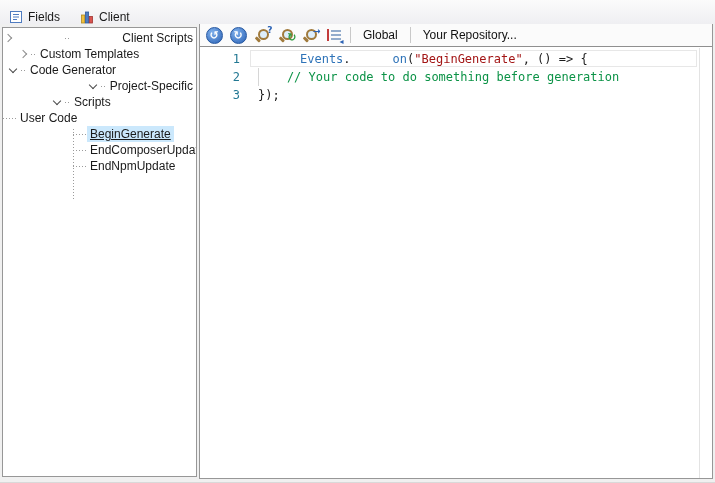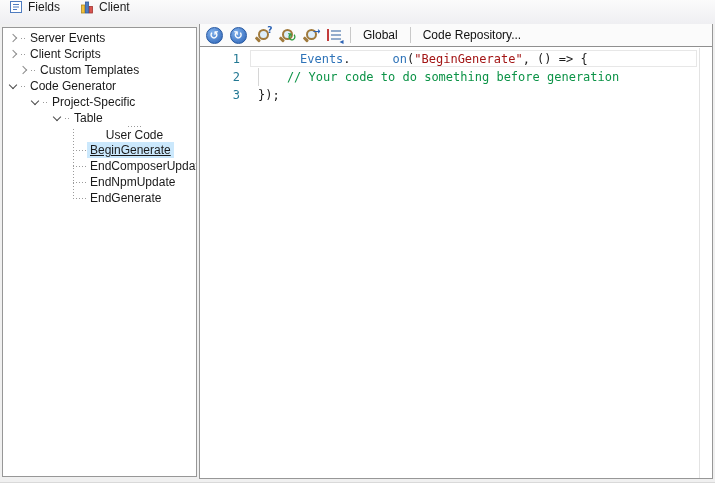--- a/index.html
+++ b/index.html
@@ -1,21 +1,21 @@
 <!DOCTYPE html>
 <html style="--ident: #2E73B8; --string: #A31515; --comment: #0C9347; --plain: #1B1B1B; --lnum: #237893;"><head>
 <meta charset="utf-8">
 <style>
   html,body{margin:0;padding:0;background:#E8E8E8;}
   *{box-sizing:border-box;}
   .window{position:relative;width:715px;height:483px;background:#F0F0F0;
     font-family:"Liberation Sans",sans-serif;font-size:12px;color:#1A1A1A;overflow:hidden;
     border-bottom:1px solid #D9D9D9;}
   
-  .tabbar{position:absolute;left:0;top:0;right:0;height:24px;display:flex;align-items:flex-start;
+  .tabbar{position:absolute;left:0;top:0;right:0;height:24px;display:flex;align-items:flex-end;
     background:linear-gradient(#FBFBFB,#EFEFF2);}
   .tab{display:flex;align-items:center;gap:5px;padding:0 9px;cursor:default;white-space:nowrap;}
   .tsep{width:1px;background:#D4D4D4;margin:5px 0;}
   .tab.active{background:#FFFFFF;border:1px solid #BDBDBD;border-bottom:none;height:25px;z-index:3;}
   .tabbar-rest{flex:1;box-shadow:inset 0 -1px 0 #D8D8D8;}
   .ticon{display:inline-flex;align-items:center;}
   
   .tree-panel{position:absolute;left:2px;top:27px;width:195px;height:450px;background:#fff;
     border:1px solid #979797;overflow:hidden;}
   .trow{height:16px;display:flex;align-items:center;white-space:nowrap;}
@@ -103,69 +103,60 @@
           <rect x="9.3" y="6.5" width="3.2" height="6.5" fill="#D9534F" stroke="#A03330" stroke-width="0.8"></rect>
         </svg>
       </span>
       <span>Client</span>
     </div>
     <div class="tabbar-rest"></div>
   </div>
 
   <div class="tree-panel">
     <div id="tree" style="padding-top:2px;">
-        <div class="trow" style="padding-left: 5px;">
-          <span class="chev collapsed"></span>
-          <span class="dstub stub4"></span>
-          <span class="tlabel">Server Events</span>
-        </div>
-        <div class="trow" style="padding-left: 5px;">
+        <div class="trow" style=" justify-content: space-between;">
           <span class="chev collapsed"></span>
           <span class="dstub stub4"></span>
           <span class="tlabel">Client Scripts</span>
         </div>
         <div class="trow" style="padding-left: 15px;">
           <span class="chev collapsed"></span>
           <span class="dstub stub4"></span>
           <span class="tlabel">Custom Templates</span>
         </div>
         <div class="trow" style="padding-left: 5px;">
           <span class="chev expanded"></span>
           <span class="dstub stub4"></span>
           <span class="tlabel">Code Generator</span>
         </div>
-        <div class="trow" style="padding-left: 27px;">
+        <div class="trow" style="padding-left: 27px; justify-content: flex-end;">
           <span class="chev expanded"></span>
           <span class="dstub stub4"></span>
           <span class="tlabel">Project-Specific</span>
         </div>
         <div class="trow" style="padding-left: 49px;">
           <span class="chev expanded"></span>
           <span class="dstub stub4"></span>
-          <span class="tlabel">Table</span>
-        </div>
-        <div class="trow" style="padding-left: 70px; flex-direction: column;">
+          <span class="tlabel">Scripts</span>
+        </div>
+        <div class="trow" style="">
           <span class="dstub stub13"></span>
           <span class="tlabel">User Code</span>
         </div>
         <div class="trow" style="padding-left: 70px; text-decoration: underline;">
           <span class="dstub stub13"></span>
           <span class="tlabel selected">BeginGenerate</span>
         </div>
         <div class="trow" style="padding-left: 70px;">
           <span class="dstub stub13"></span>
           <span class="tlabel">EndComposerUpdate</span>
         </div>
         <div class="trow" style="padding-left: 70px;">
           <span class="dstub stub13"></span>
           <span class="tlabel">EndNpmUpdate</span>
-        </div>
-        <div class="trow" style="padding-left: 70px;">
-          <span class="dstub stub13"></span>
-          <span class="tlabel">EndGenerate</span>
         </div>
       </div>
     <div class="tree-vline"></div>
   </div>
 
   <div class="code-panel">
     <div class="toolbar">
       <div id="tb-icons" style="display:flex;align-items:center;">
           <button class="tbtn">
             <span class="circle">↺</span>
@@ -188,21 +179,21 @@
               <i class="badge b">→</i>
             </span>
           </button>
           <button class="tbtn">
             <span class="goto"></span>
           </button>
         </div>
       <div class="vsep"></div>
       <button class="txtbtn">Global</button>
       <div class="vsep"></div>
-      <button class="txtbtn">Code Repository...</button>
+      <button class="txtbtn">Your Repository...</button>
     </div>
     <div class="editor">
       <div class="curline"></div>
       <div class="indent-guide"></div>
       <div id="lines">
           <div class="cline">
             <span class="lnum">1</span>
             <span class="ltext"><span class="tok-ident">Events</span><span class="tok-plain">.</span><span class="tok-ident">on</span><span class="tok-plain">(</span><span class="tok-string">"BeginGenerate"</span><span class="tok-plain">, () =&gt; {</span></span>
           </div>
           <div class="cline">

